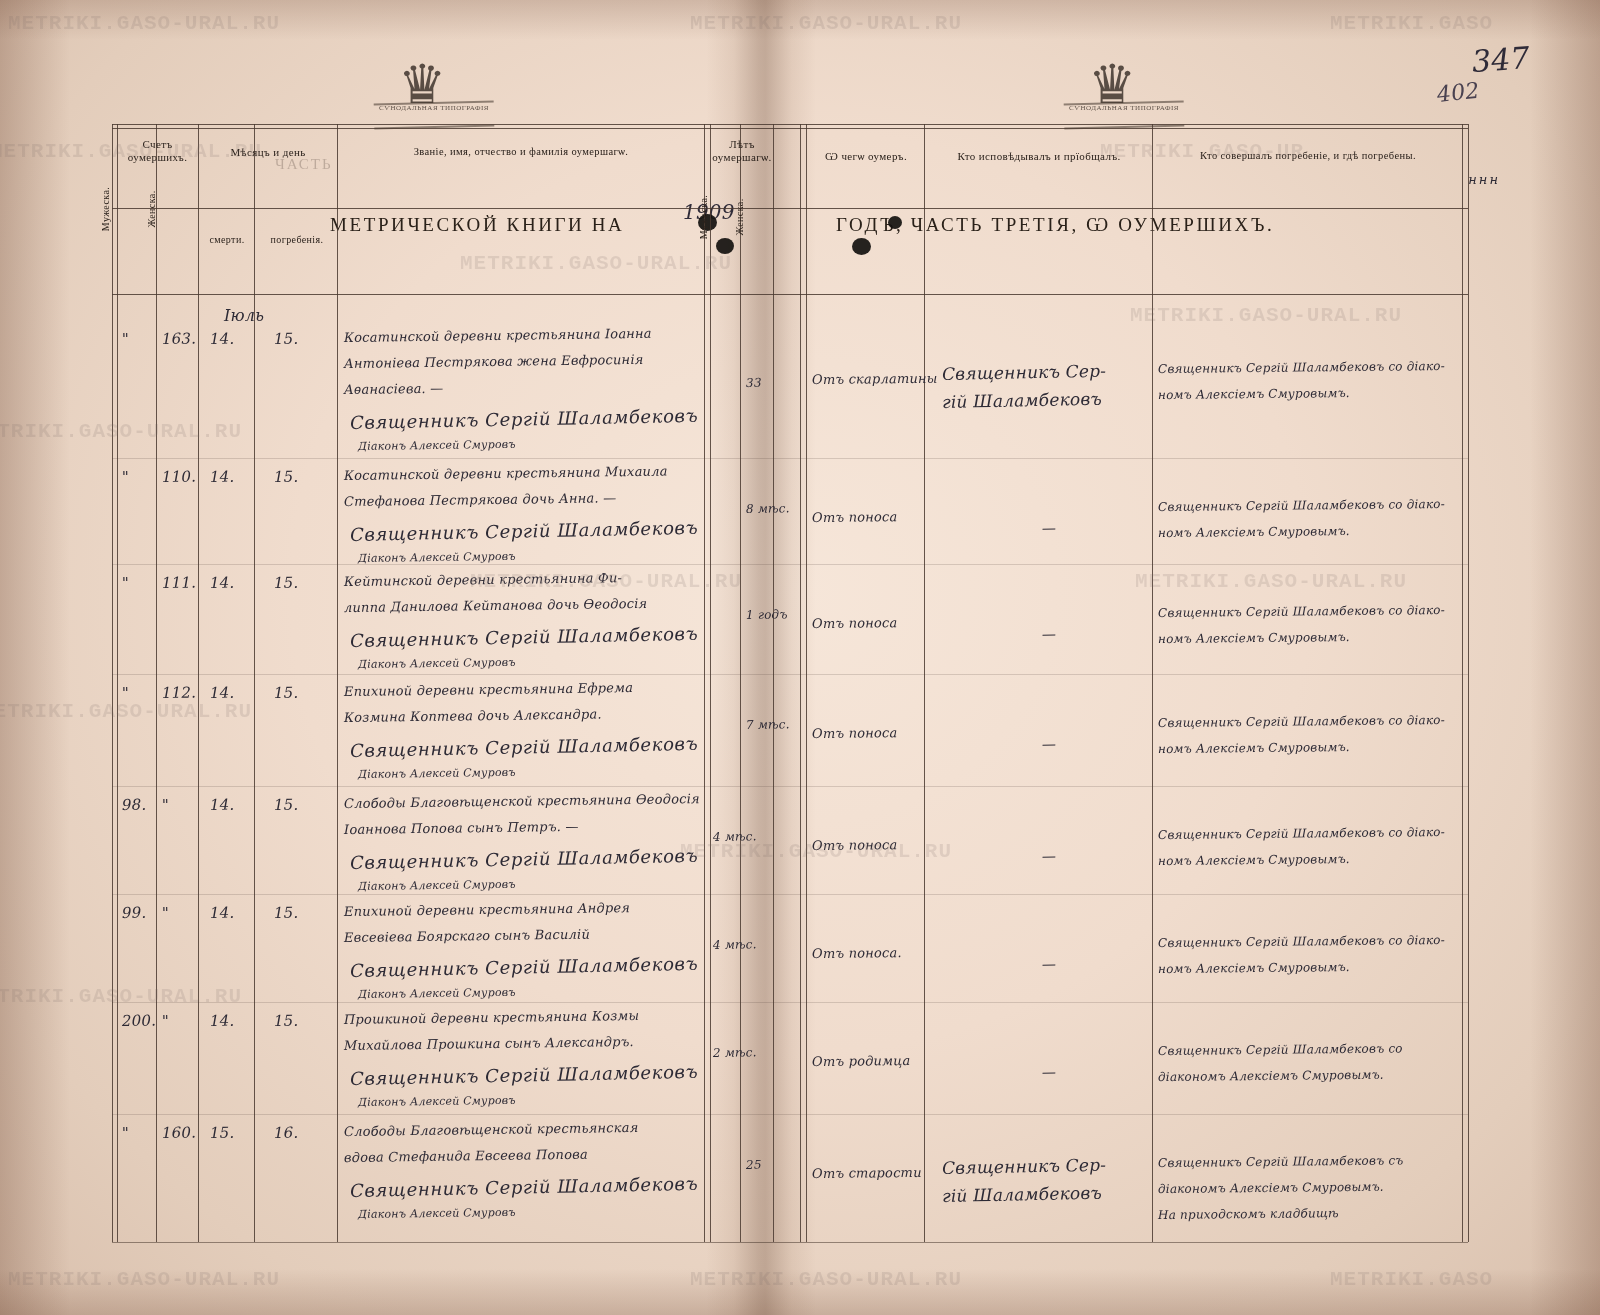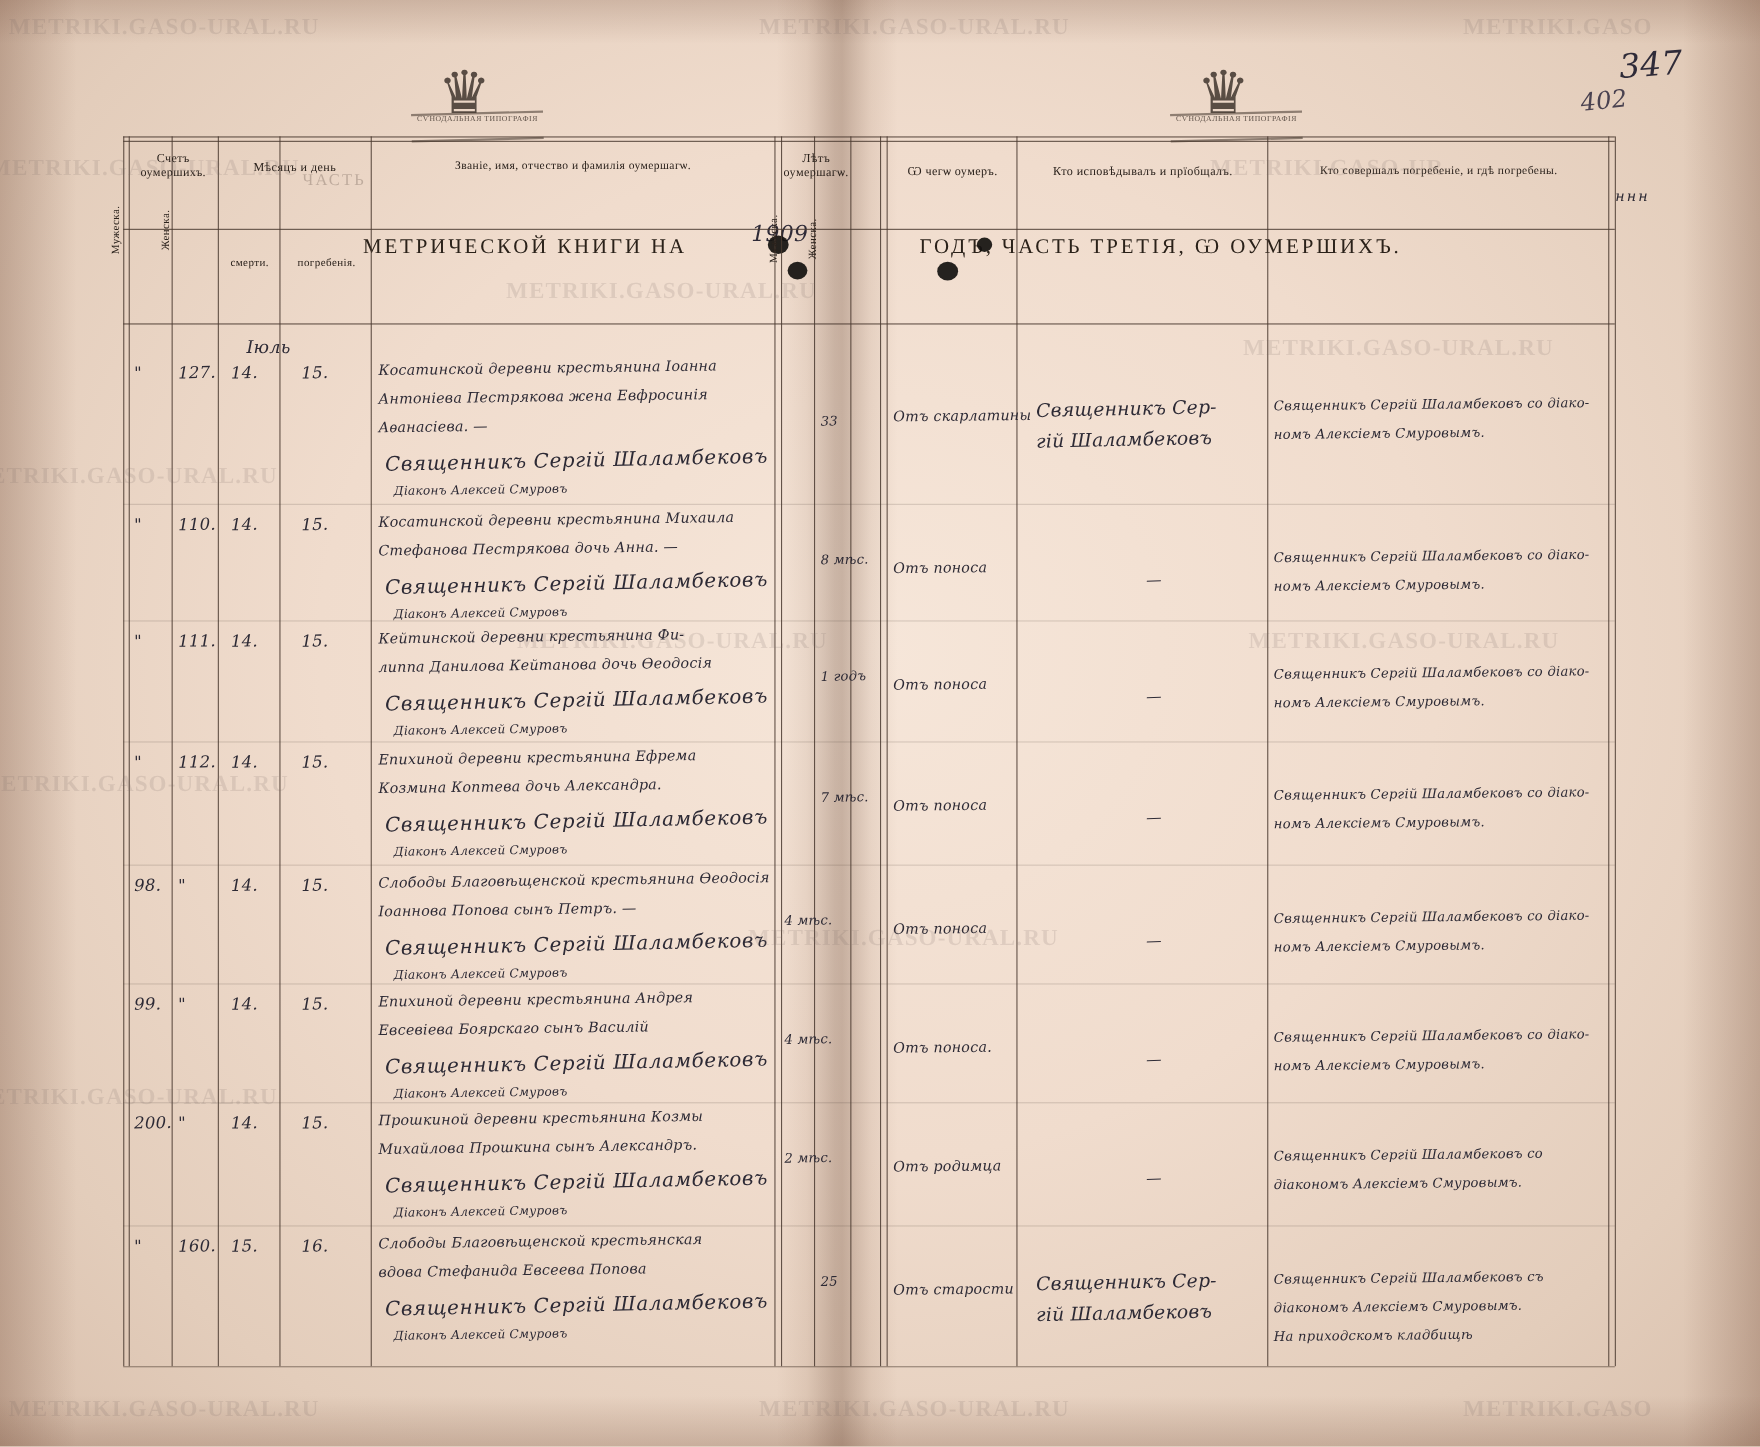--- a/index.html
+++ b/index.html
@@ -88,21 +88,21 @@
     font-family:"Liberation Serif",serif;
     color:#2b221c;font-size:11px;letter-spacing:.4px;line-height:1.15;
   }
   .hdr.b{font-size:10px;}
   
   .blot{position:absolute;border-radius:50%;background:#14110f;opacity:.92;}
 
   
   .wm{
     position:absolute;
-    font-family:Liberation Serif, serif;
+    font-family:Liberation Mono, monospace;
     font-weight:bold;
     color:#7a6a66;
     opacity:.16;
     letter-spacing:1px;
     white-space:nowrap;
     pointer-events:none;
   }
   
   #pgnum{position:absolute;right:70px;top:44px;}
   #pgnum2{position:absolute;right:120px;top:82px;}
@@ -186,21 +186,21 @@
     <div class="hdr b" style="left:600px;top:96px;transform:rotate(-90deg) translate(-34px,-14px);transform-origin:left top;width:74px;">Мужеска.</div>
     <div class="hdr b" style="left:634px;top:96px;transform:rotate(-90deg) translate(-34px,-12px);transform-origin:left top;width:74px;">Женска.</div>
 
     <div class="blot" style="left:604px;top:114px;width:18px;height:16px;"></div>
     <div class="blot" style="left:740px;top:114px;width:19px;height:17px;"></div>
 
     <div class="hw" style="position:absolute;left:112px;top:182px;font-size:16px;">Іюль</div>
 
     <div id="rows">
         <div class="hw " style="position:absolute;left:10px;top:206px;font-size:15px;;transform:rotate(-1deg)">"</div>
-        <div class="hw " style="position:absolute;left:50px;top:206px;font-size:15px;;transform:rotate(-1deg)">127.</div>
+        <div class="hw " style="position:absolute;left:50px;top:206px;font-size:15px;;transform:rotate(-1deg)">163.</div>
         <div class="hw " style="position:absolute;left:98px;top:206px;font-size:15px;;transform:rotate(-1deg)">14.</div>
         <div class="hw " style="position:absolute;left:162px;top:206px;font-size:15px;;transform:rotate(-1deg)">15.</div>
         <div class="hw " style="position:absolute;left:232px;top:206px;font-size:13px;;transform:rotate(-0.8deg)">Косатинской деревни крестьянина Іоанна</div>
         <div class="hw " style="position:absolute;left:232px;top:232px;font-size:13px;;transform:rotate(-0.8deg)">Антоніева Пестрякова жена Евфросинія</div>
         <div class="hw " style="position:absolute;left:232px;top:258px;font-size:13px;;transform:rotate(-0.8deg)">Аѳанасіева. —</div>
         <div class="hw " style="position:absolute;left:238px;top:288px;font-size:18px;letter-spacing:.6px;;transform:rotate(-1.2deg)">Священникъ Сергій Шаламбековъ</div>
         <div class="hw tiny" style="position:absolute;left:246px;top:316px;font-size:11px;;transform:rotate(-0.8deg)">Діаконъ Алексей Смуровъ</div>
         <div class="hw " style="position:absolute;left:634px;top:252px;font-size:12px;;transform:rotate(-1deg)">33</div>
         <div class="hw " style="position:absolute;left:700px;top:248px;font-size:13px;;transform:rotate(-0.6deg)">Отъ скарлатины</div>
         <div class="hw " style="position:absolute;left:830px;top:240px;font-size:17px;;transform:rotate(-1.2deg)">Священникъ Сер-</div>

